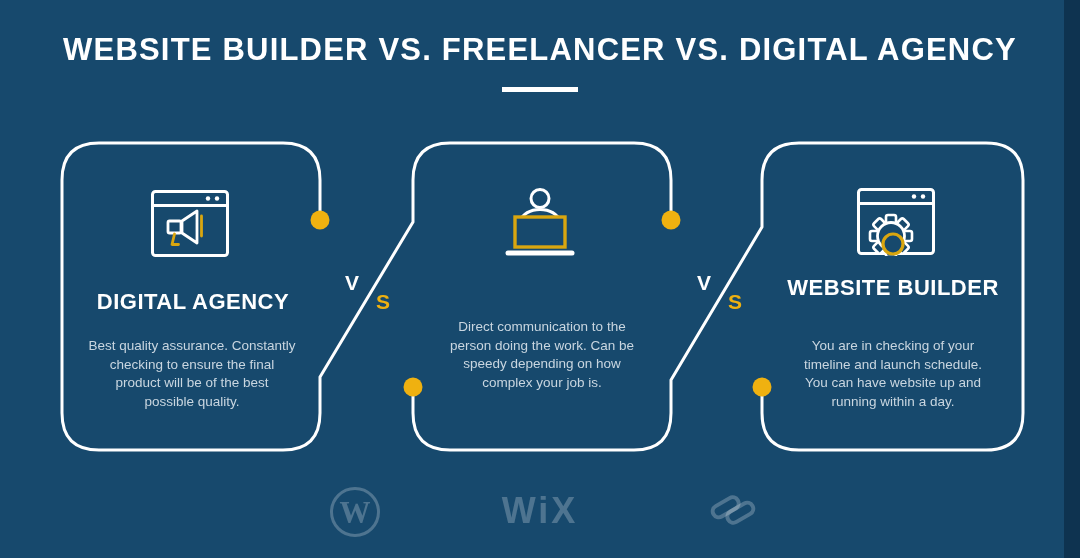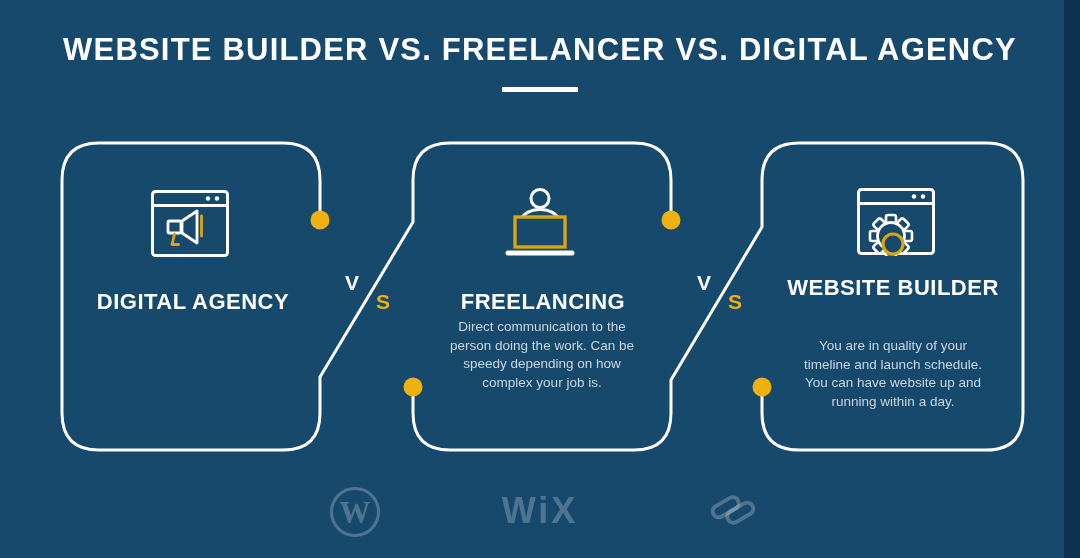--- a/index.html
+++ b/index.html
@@ -111,29 +111,32 @@
         </g>
       <g transform="rotate(315 34 48)">
           <rect class="s-ink f-bg" x="29" y="27" width="10" height="11" rx="2" stroke-width="2.6"></rect>
         </g>
       <circle class="s-ink f-bg" cx="34" cy="48" r="13.5" stroke-width="2.8"></circle>
       <circle class="s-gold f-bg" cx="36" cy="56" r="10" stroke-width="3.2"></circle>
     </g>
   </svg>
 
   <h2 class="abs panel-title" style="left:62px;top:289px">DIGITAL AGENCY</h2>
+  <p class="abs panel-desc" style="left:70px;top:337px">Best quality assurance. Constantly
+checking to ensure the final
+product will be of the best
+possible quality.</p>
 
-  <h2 class="abs panel-title" style="left:412px;top:289px">FREELANCING</h2>
   <p class="abs panel-desc" style="left:420px;top:318px">Direct communication to the
 person doing the work. Can be
 speedy depending on how
 complex your job is.</p>
 
   <h2 class="abs panel-title" style="left:762px;top:275px">WEBSITE BUILDER</h2>
-  <p class="abs panel-desc" style="left:771px;top:337px">You are in quality of your
+  <p class="abs panel-desc" style="left:771px;top:337px">You are in checking of your
 timeline and launch schedule.
 You can have website up and
 running within a day.</p>
 
   <span class="abs vs-v" style="left:345px;top:272px">V</span>
   <span class="abs vs-s" style="left:376px;top:291px">S</span>
   <span class="abs vs-v" style="left:697px;top:272px">V</span>
   <span class="abs vs-s" style="left:728px;top:291px">S</span>
 
   <svg class="abs footer-logos" viewBox="0 0 1080 88" aria-hidden="true">

